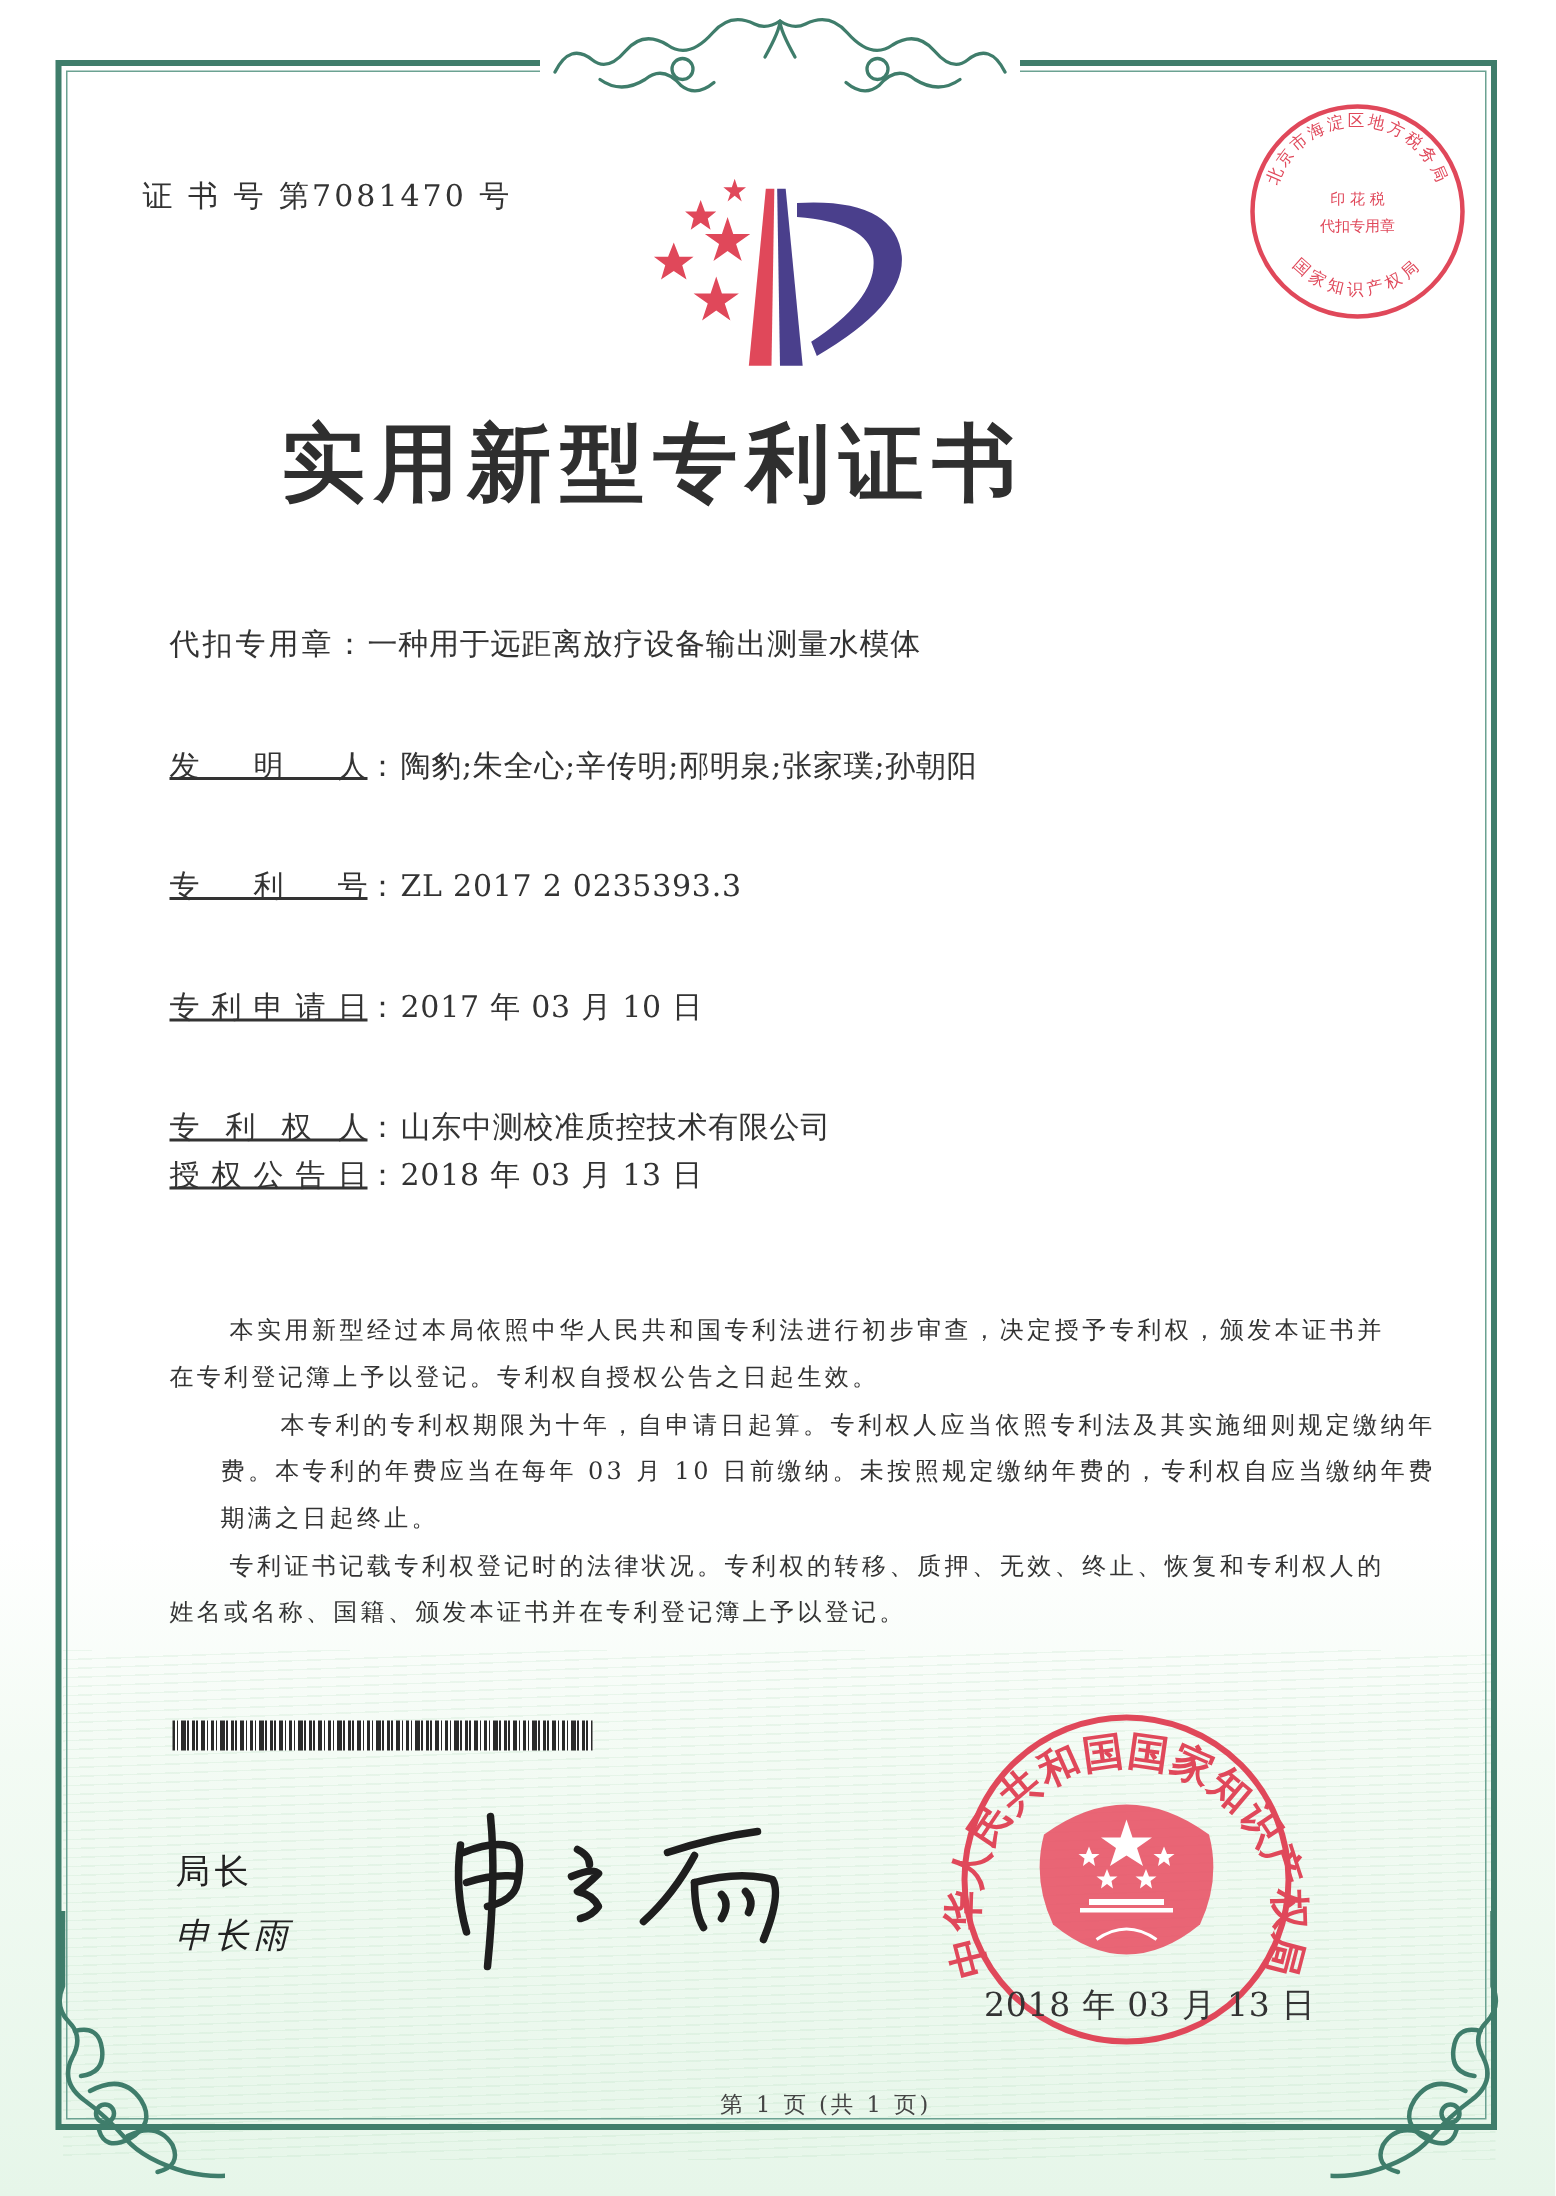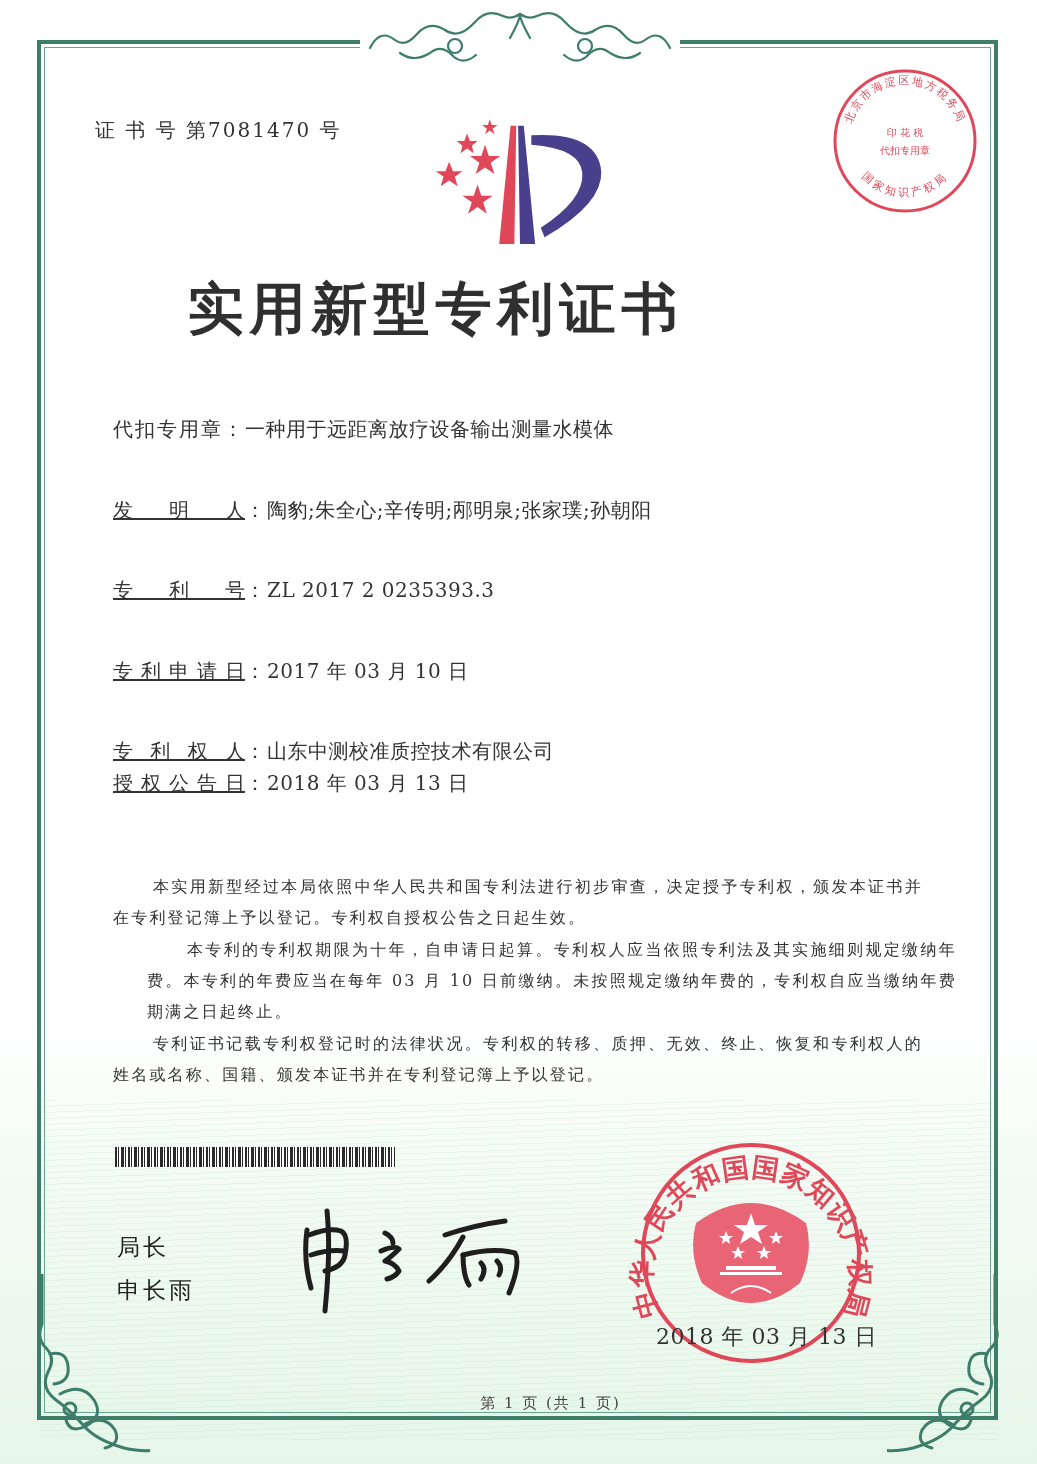--- a/index.html
+++ b/index.html
@@ -126,21 +126,21 @@
   }
   .director-title, .director-name {
     position: absolute;
     left: 117px;
     font-size: 23px;
     font-family: "DejaVu Sans", "Liberation Sans", sans-serif;
     color: #222;
     letter-spacing: 3px;
   }
   .director-title { top: 1232px; }
-  .director-name { top: 1275px; }
+  .director-name { top: 1275px; font-style: italic; }
   .signature {
     position: absolute;
     left: 295px; top: 1205px;
     width: 240px; height: 110px;
   }
   .seal {
     position: absolute;
     left: 626px; top: 1138px;
     width: 250px; height: 230px;
   }

